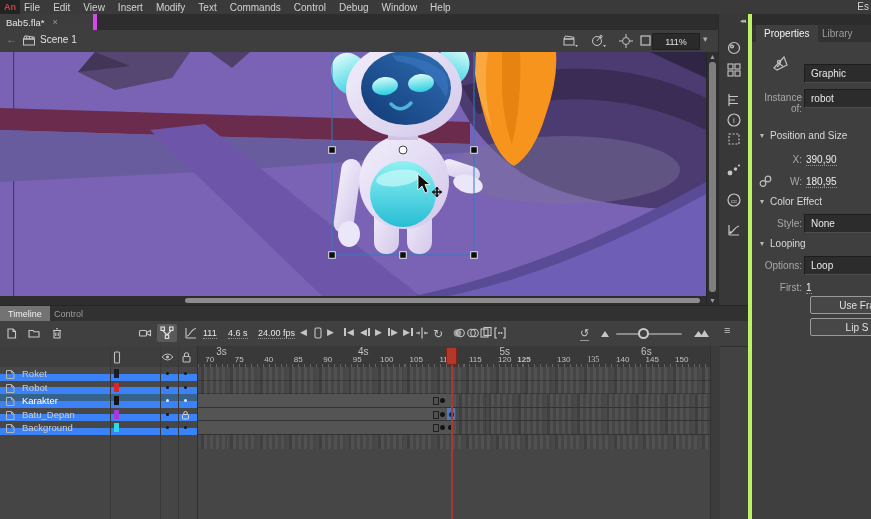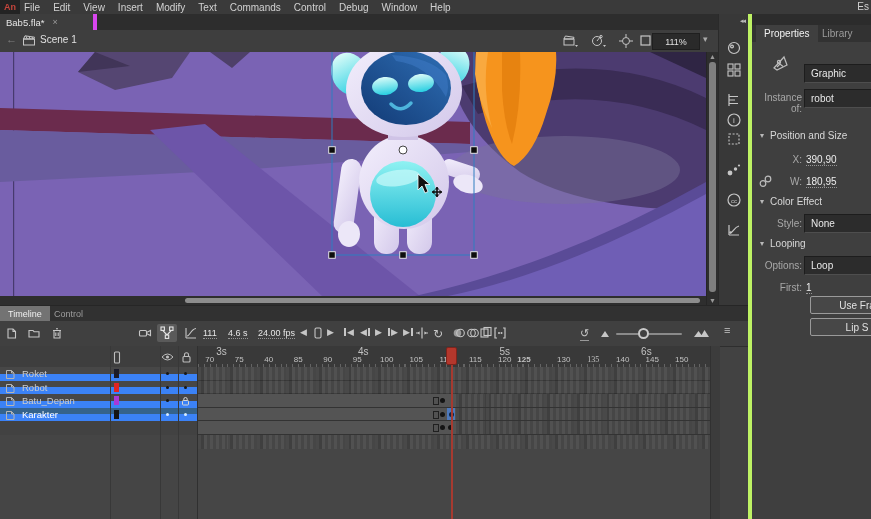--- a/index.html
+++ b/index.html
@@ -564,46 +564,58 @@
             <g stroke="#b5b5b5" fill="none" stroke-width="1">
               <path d="M1.5 1.5h5l2.5 2.5v5.5h-7.5z"></path>
               <path d="M6.5 1.5V4H9"></path>
             </g>
           </svg>
           <span class="lname">Robot</span>
           <span class="lswatch" style="background:#e02424"></span>
           <span class="ldot eye"></span>
           <span class="ldot lock"></span>
         </div>
+        <div class="lrow sel">
+          <svg class="licon" width="11" height="11" viewBox="0 0 11 11">
+            <g stroke="#b5b5b5" fill="none" stroke-width="1">
+              <path d="M1.5 1.5h5l2.5 2.5v5.5h-7.5z"></path>
+              <path d="M6.5 1.5V4H9"></path>
+            </g>
+          </svg>
+          <span class="lname">Karakter</span>
+          <span class="lswatch" style="background:#141414"></span>
+          <span class="ldot eye"></span>
+          <span class="ldot lock"></span>
+        </div>
         <div class="lrow">
           <svg class="licon" width="11" height="11" viewBox="0 0 11 11">
             <g stroke="#b5b5b5" fill="none" stroke-width="1">
               <path d="M1.5 1.5h5l2.5 2.5v5.5h-7.5z"></path>
               <path d="M6.5 1.5V4H9"></path>
             </g>
           </svg>
           <span class="lname">Batu_Depan</span>
           <span class="lswatch" style="background:#a838d8"></span>
           <span class="ldot eye"></span>
           <svg class="lpad" width="9" height="10" viewBox="0 0 9 10">
             <g stroke="#d8d8d8" fill="none" stroke-width="1">
               <rect x="1.5" y="4.5" width="6" height="4.5" rx="0.8"></rect>
               <path d="M2.8 4.5V3.2a1.7 1.7 0 013.4 0v1.3"></path>
             </g>
           </svg>
         </div>
-        <div class="lrow sel">
+        <div class="lrow">
           <svg class="licon" width="11" height="11" viewBox="0 0 11 11">
             <g stroke="#b5b5b5" fill="none" stroke-width="1">
               <path d="M1.5 1.5h5l2.5 2.5v5.5h-7.5z"></path>
               <path d="M6.5 1.5V4H9"></path>
             </g>
           </svg>
-          <span class="lname">Karakter</span>
-          <span class="lswatch" style="background:#141414"></span>
+          <span class="lname">Background</span>
+          <span class="lswatch" style="background:#2bdce6"></span>
           <span class="ldot eye"></span>
           <span class="ldot lock"></span>
         </div>
       </div>
     <div id="track-rows">
         <div class="trow gridbg"></div>
         <div class="trow gridbg"></div>
         <div class="trow">
           <div class="spanfill"></div>
           <div class="endmark"></div>

